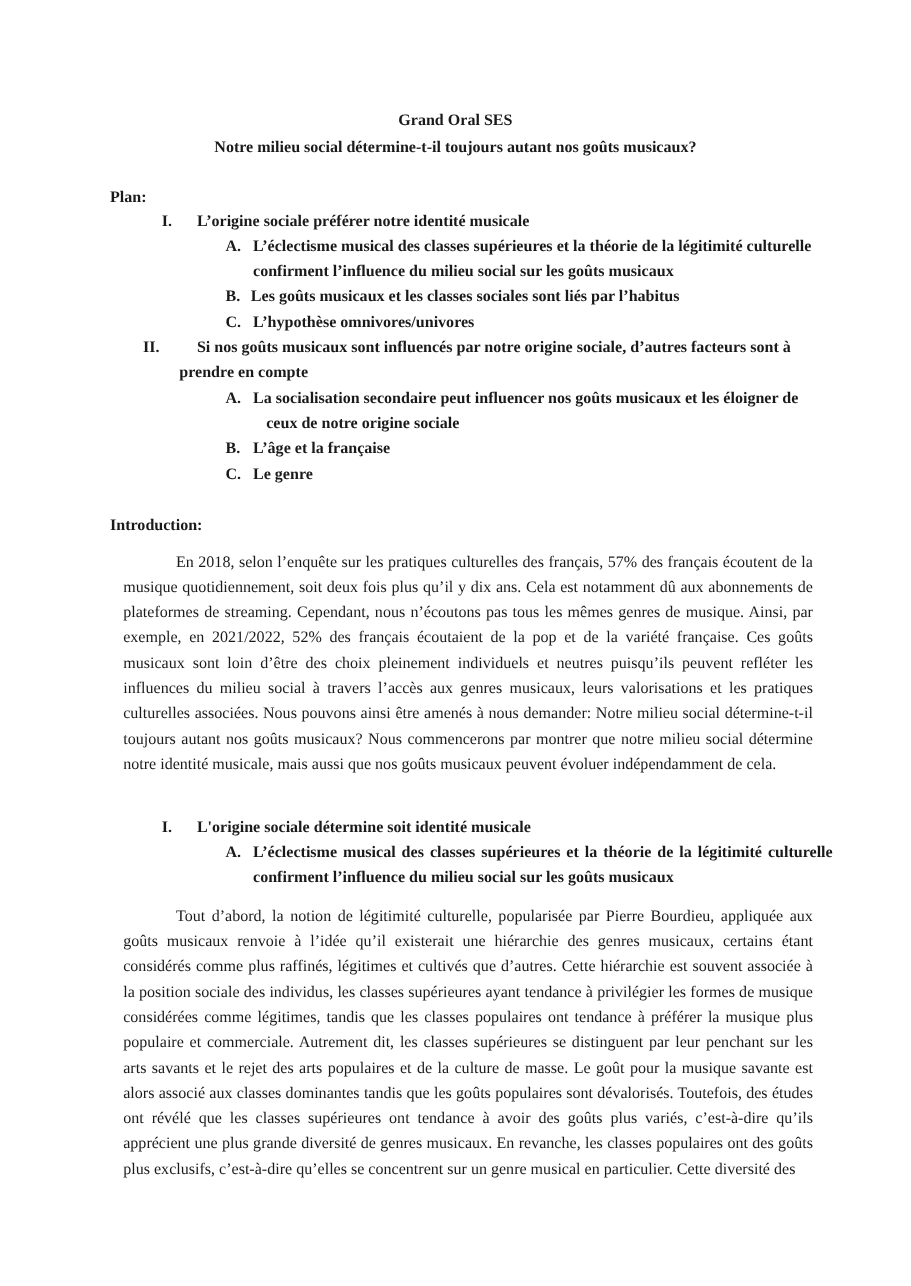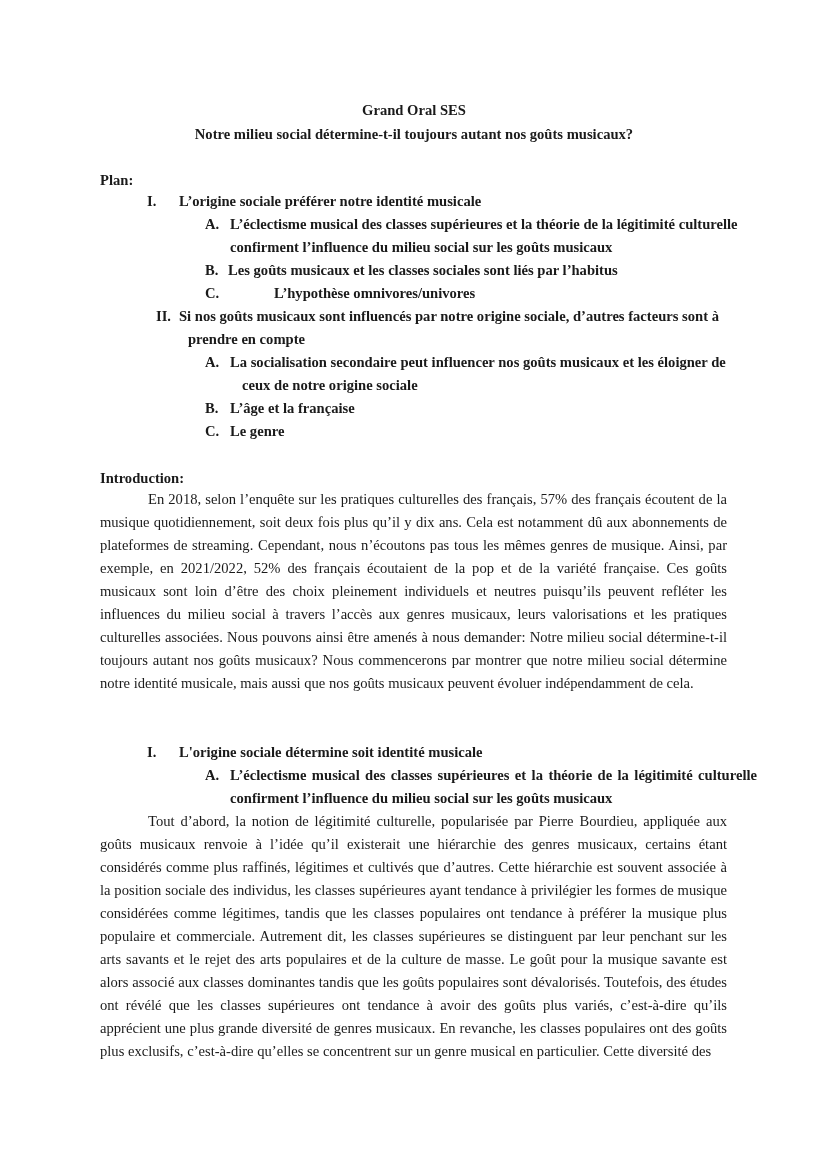--- a/index.html
+++ b/index.html
@@ -14,21 +14,21 @@
     .center { position: absolute; left: 0; width: 828px; text-align: center; }
     .title { top: 100px; font-weight: bold; font-size: 14.6px; line-height: 20px; }
     .subtitle { top: 124px; font-weight: bold; font-size: 14.6px; line-height: 20px; }
     .label { position: absolute; left: 100px; font-weight: bold; line-height: 20px; }
     .ol-row { position: absolute; font-weight: bold; line-height: 23px; }
     .num { position: absolute; }
     .txt { position: absolute; }
     .para {
       position: absolute; left: 100px; width: 627px;
       line-height: 23px; text-align: justify; text-indent: 48px;
-      margin: 0;
+      margin: 12px;
     }
   </style>
 </head>
 <body>
 
 <div class="page">
 
   <div class="center title">Grand Oral SES</div>
   <div class="center subtitle">Notre milieu social détermine-t-il toujours autant nos goûts musicaux?</div>
 
@@ -46,29 +46,29 @@
     </div>
     <div class="ol-row" style="top:236px;">
       <span class="txt" style="left:200px; white-space:nowrap;">confirment l’influence du milieu social sur les goûts musicaux</span>
     </div>
     <div class="ol-row" style="top:259px;">
       <span class="num" style="left:175px;">B.</span>
       <span class="txt" style="left:188px; white-space:nowrap;margin-left:10px;">Les goûts musicaux et les classes sociales sont liés par l’habitus</span>
     </div>
     <div class="ol-row" style="top:282px;">
       <span class="num" style="left:175px;">C.</span>
-      <span class="txt" style="left:200px; white-space:nowrap;margin-left:44px;">L’hypothèse omnivores/univores</span>
+      <span class="txt" style="left:200px; white-space:nowrap;">L’hypothèse omnivores/univores</span>
     </div>
 
     <div class="ol-row" style="top:305px;">
-      <span class="num" style="left:126px;font-family:Liberation Serif, serif;">II.</span>
+      <span class="num" style="left:100px;font-family:Liberation Serif, serif;">II.</span>
       <span class="txt" style="left:149px; white-space:nowrap;">Si nos goûts musicaux sont influencés par notre origine sociale, d’autres facteurs sont à</span>
     </div>
     <div class="ol-row" style="top:328px;">
-      <span class="txt" style="left:158px; white-space:nowrap;">prendre en compte</span>
+      <span class="txt" style="left:133px; white-space:nowrap;">prendre en compte</span>
     </div>
     <div class="ol-row" style="top:351px;">
       <span class="num" style="left:175px;">A.</span>
       <span class="txt" style="left:200px; white-space:nowrap;text-align:center;">La socialisation secondaire peut influencer nos goûts musicaux et les éloigner de</span>
     </div>
     <div class="ol-row" style="top:374px;">
       <span class="txt" style="left:200px; white-space:nowrap;margin-left:12px;">ceux de notre origine sociale</span>
     </div>
     <div class="ol-row" style="top:397px;">
       <span class="num" style="left:175px;">B.</span>

